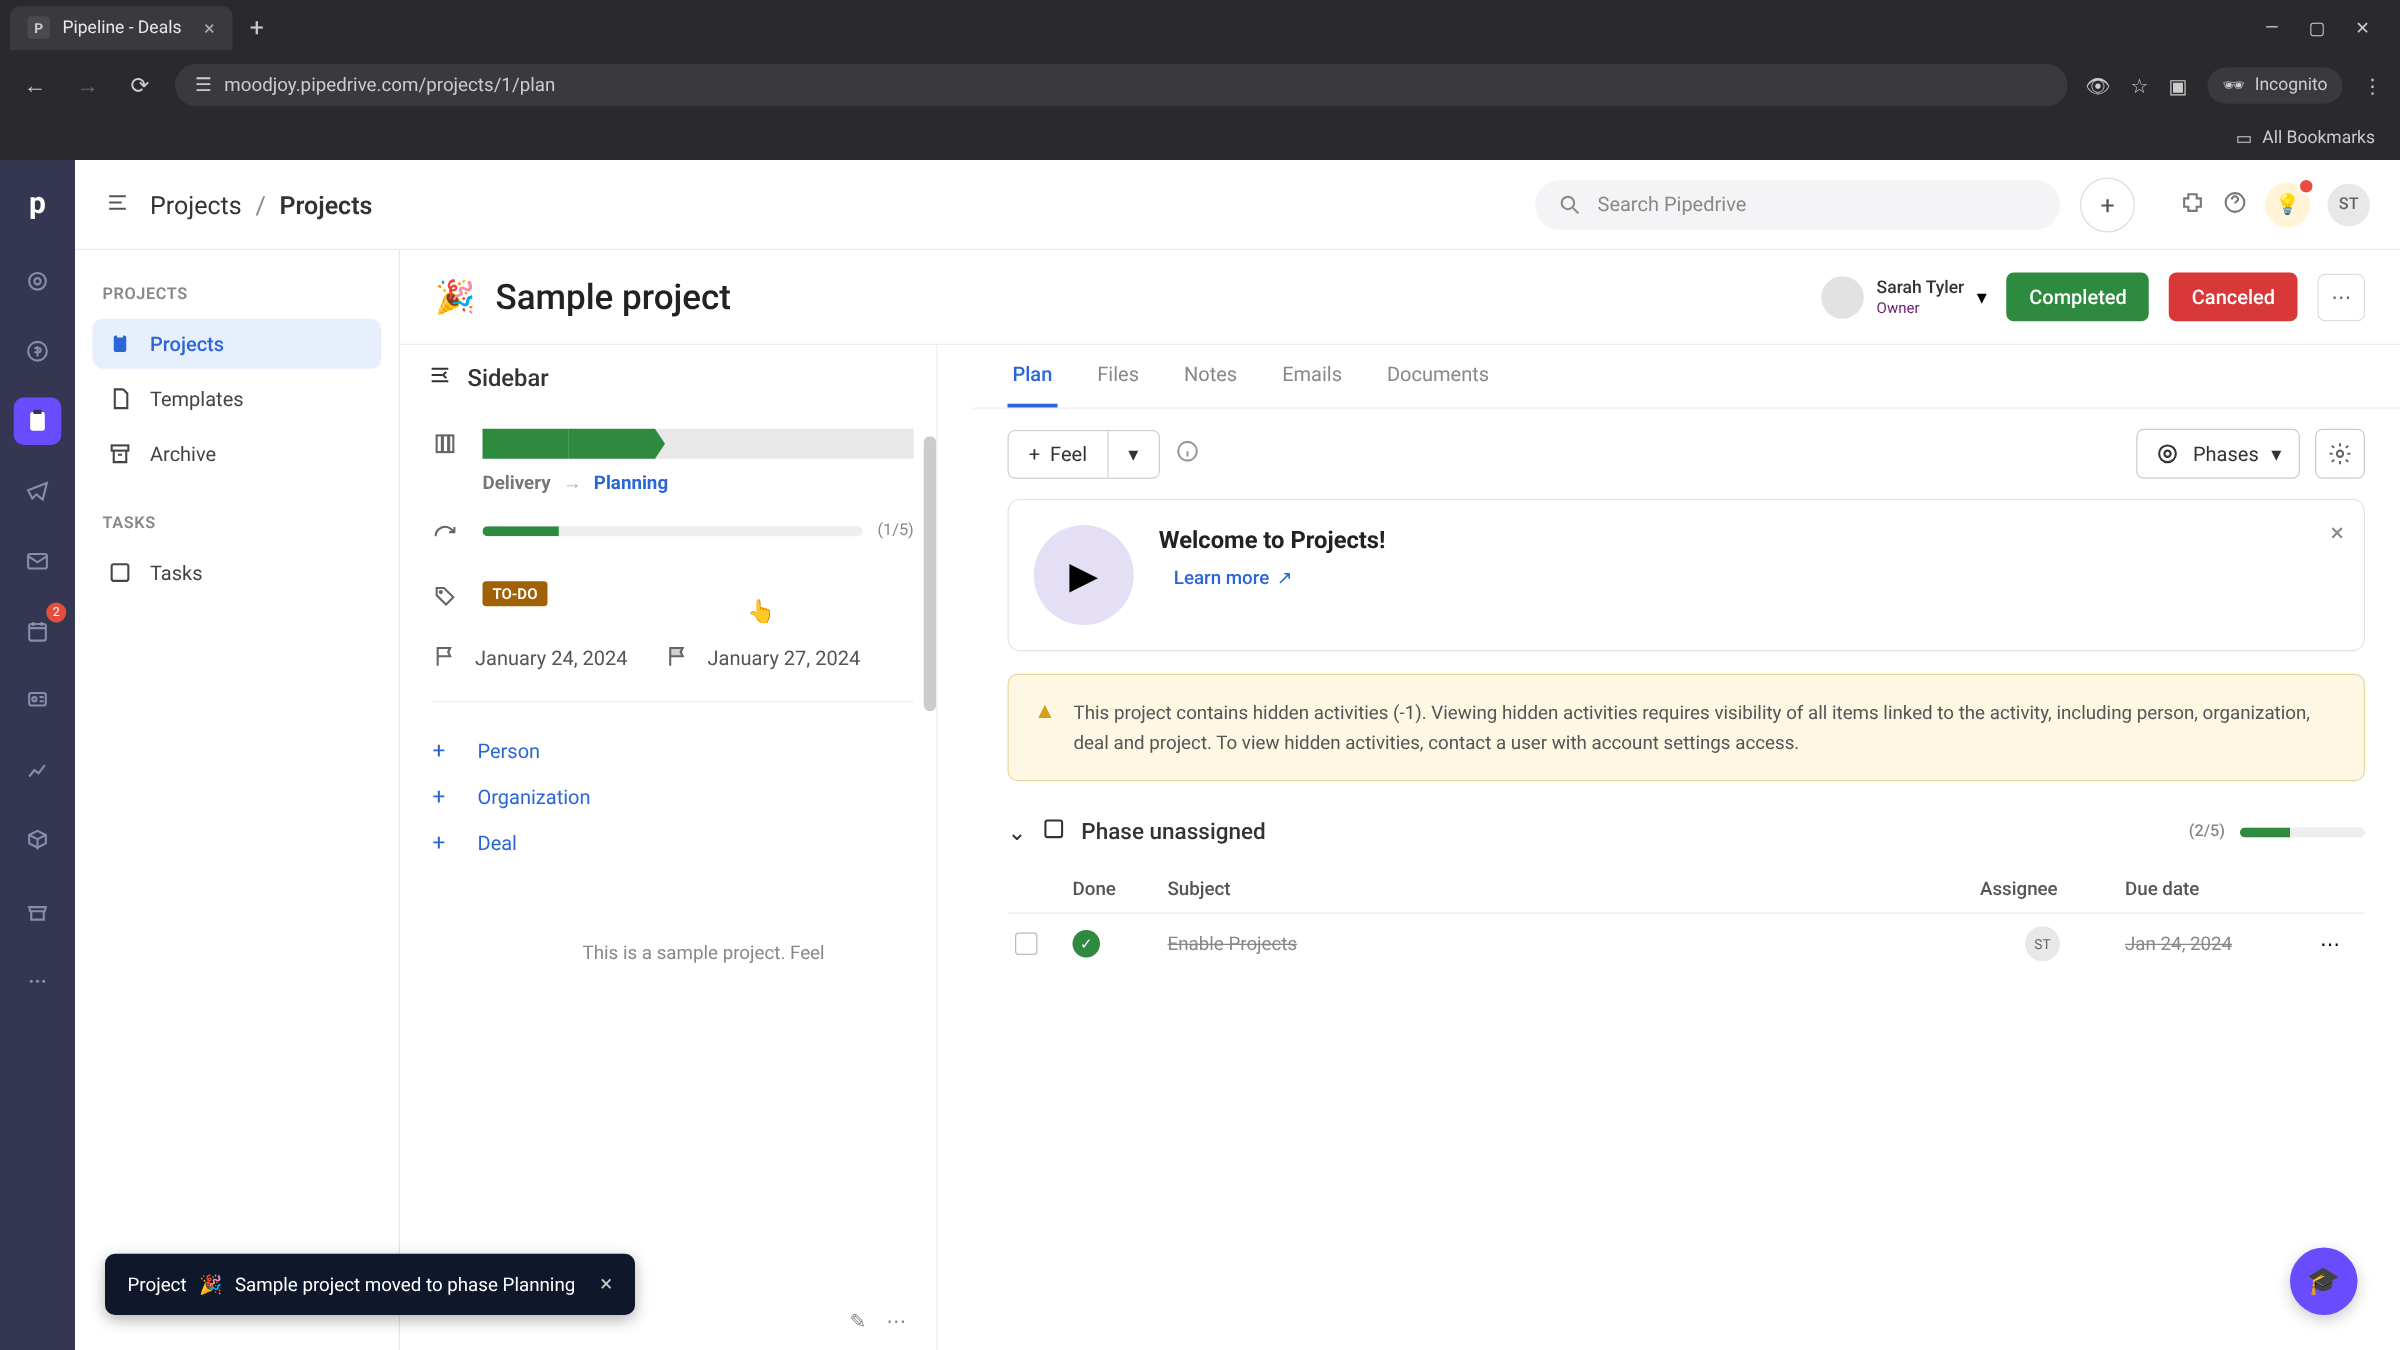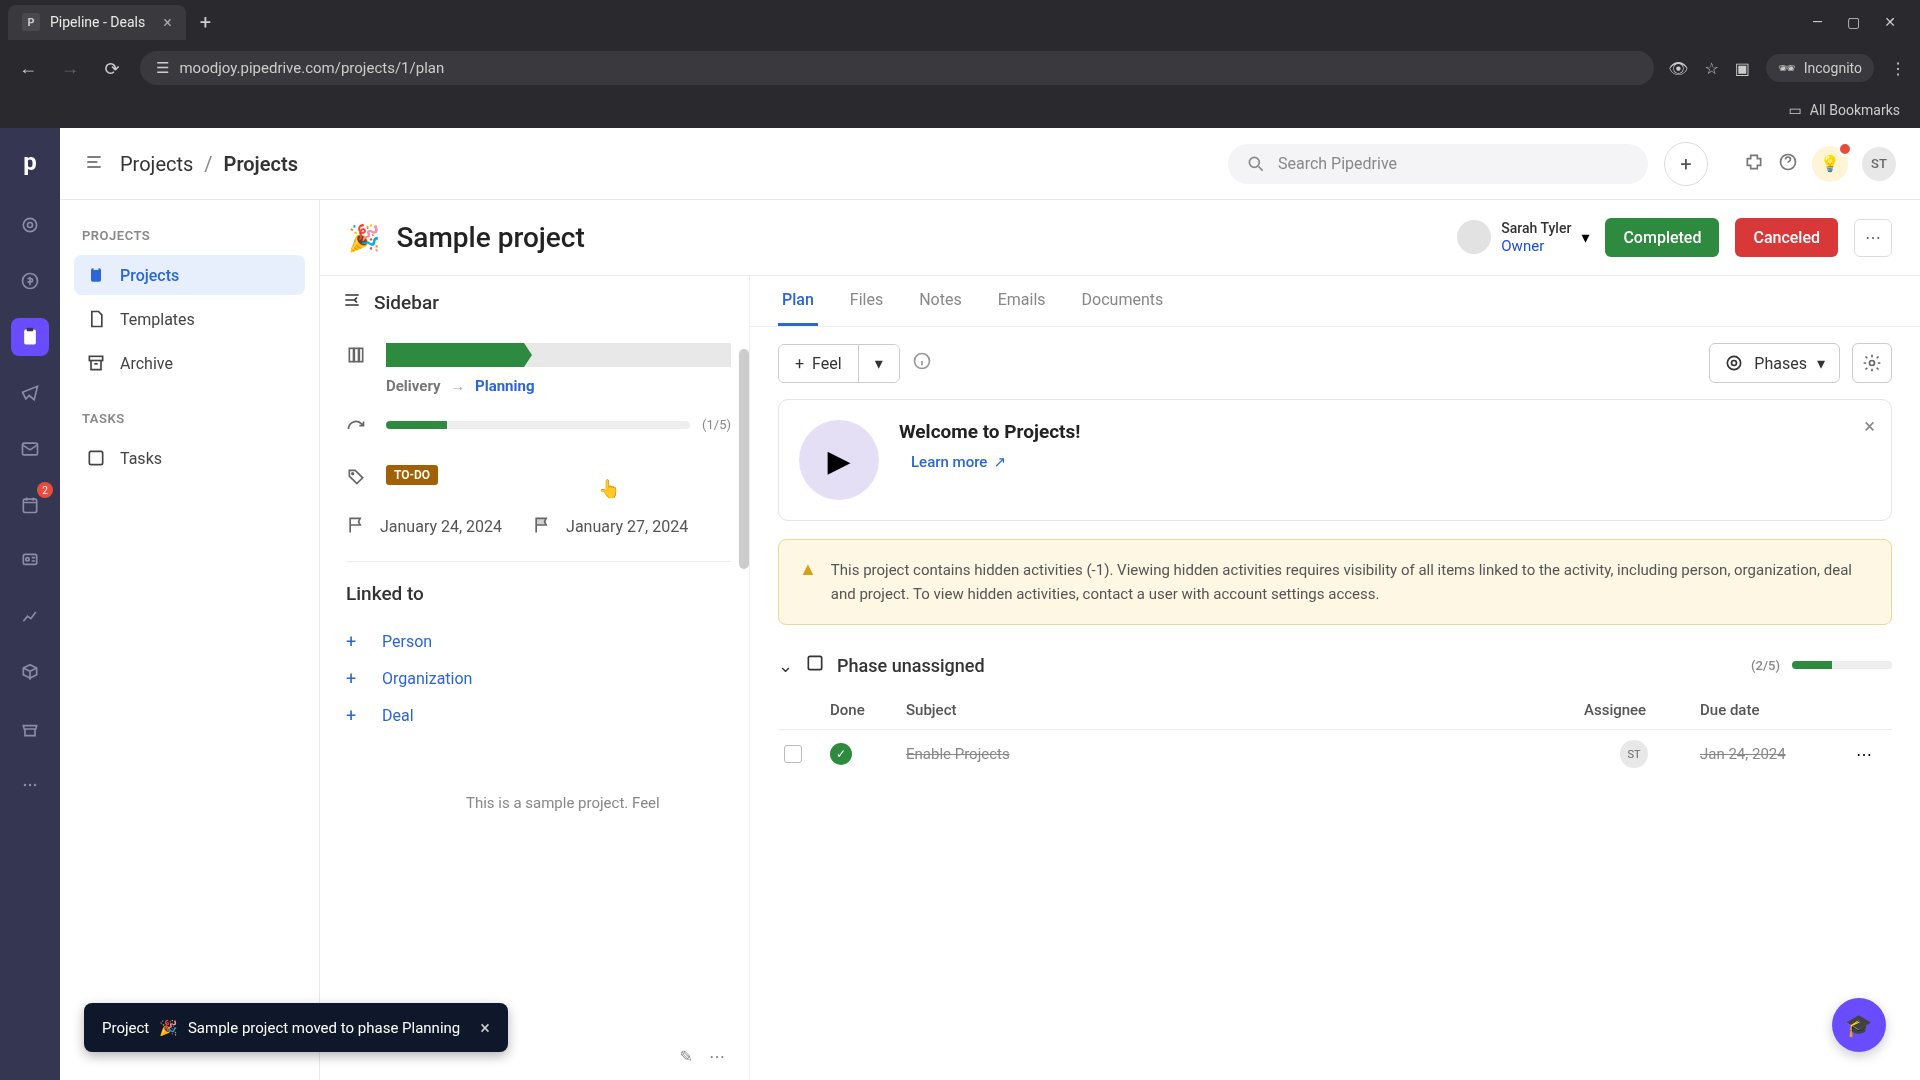--- a/index.html
+++ b/index.html
@@ -54,28 +54,28 @@
 
 
 .project-area { flex: 1; display: flex; flex-direction: column; overflow: hidden; }
 .project-header { display: flex; align-items: center; gap: 16px; padding: 18px 28px; border-bottom: 1px solid #eee; }
 .project-emoji { font-size: 26px; }
 .project-title { font-size: 28px; font-weight: 500; color: #222; }
 .owner-block { margin-left: auto; display: flex; align-items: center; gap: 10px; cursor: pointer; }
 .owner-avatar { width: 34px; height: 34px; background: #e2e2e2; border-radius: 50%; }
 .owner-text { line-height: 1.2; }
 .owner-name { font-size: 14px; font-weight: 500; color: #333; }
-.owner-role { font-size: 15px; color: #1d4ed8; }
+.owner-role { font-size: 12px; color: #701a75; }
 .status-btn { padding: 10px 18px; border-radius: 6px; font-size: 16px; font-weight: 500; cursor: pointer; border: none; color: #fff; }
 .status-btn.completed { background: #2d8a3e; }
 .status-btn.canceled { background: #d93838; }
 .more-btn { width: 38px; height: 38px; border: 1px solid #ddd; border-radius: 6px; display: flex; align-items: center; justify-content: center; cursor: pointer; color: #666; }
 
 
-.project-body { flex: 1; display: flex; overflow: hidden; }
+.project-body { flex: 1; display: flex; overflow: hidden; gap: 28px; }
 .sidebar-col { width: 430px; display: flex; flex-direction: column; border-right: 1px solid #eee; }
 .sidebar-head { display: flex; align-items: center; gap: 12px; padding: 14px 22px; font-size: 19px; font-weight: 500; color: #333; }
 .sidebar-content { flex: 1; overflow-y: auto; padding: 14px 18px 14px 26px; position: relative; }
 .sb-row { display: flex; align-items: flex-start; gap: 18px; margin-bottom: 22px; }
 .sb-icon { width: 22px; color: #666; flex-shrink: 0; margin-top: 2px; }
 .phase-track { flex: 1; font-weight: bold; }
 .chevrons { display: flex; height: 24px; }
 .chev { flex: 1; background: #e8e8e8; position: relative; }
 .chev.done { background: #2d8a3e; }
 .chev::after { content: ''; position: absolute; right: -8px; top: 0; border-left: 8px solid #e8e8e8; border-top: 12px solid transparent; border-bottom: 12px solid transparent; z-index: 1; }
@@ -420,21 +420,20 @@
                 </div>
                 <div class="date-cell">
                   <span class="sb-icon"><svg viewBox="0 0 24 24" fill="currentColor">
                         <path d="M5 21V4h12l-2 4 2 4H5" fill="none" stroke="currentColor" stroke-width="2"></path>
                         <rect x="5" y="4" width="12" height="8" fill="currentColor" opacity="0.3"></rect>
                       </svg></span>
                   <span>January 27, 2024</span>
                 </div>
               </div>
               <hr class="section-divider">
-              <div class="linked-title">Linked to</div>
               <div class="linked-item">
                   <span class="linked-plus">+</span>
                   <span>Person</span>
                 </div>
               <div class="linked-item">
                   <span class="linked-plus">+</span>
                   <span>Organization</span>
                 </div>
               <div class="linked-item">
                   <span class="linked-plus">+</span>

